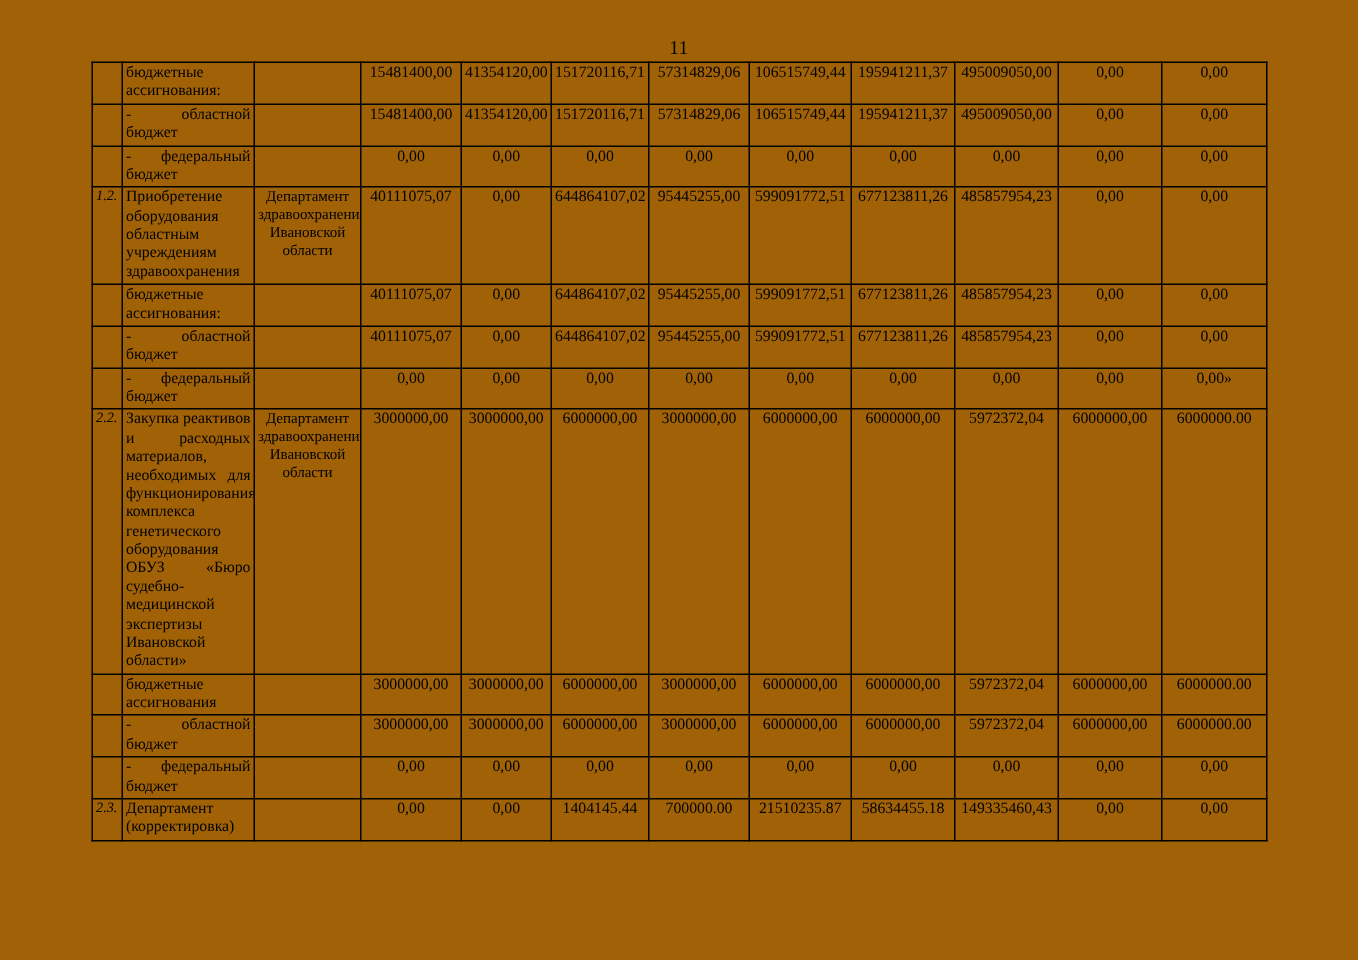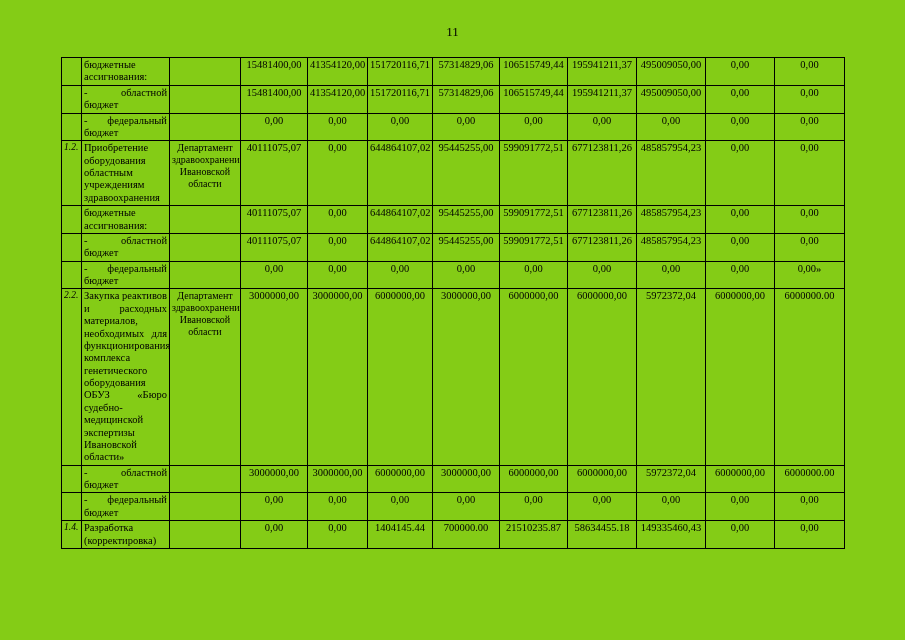--- a/index.html
+++ b/index.html
@@ -5,32 +5,32 @@
   * { margin: 0; padding: 0; box-sizing: border-box; }
   html, body {
     width: 905px; height: 640px;
     background: #ffffff;
     font-family: "Liberation Serif", serif;
     color: #000;
   }
   .page {
     position: relative;
     width: 905px; height: 640px;
-    background: #84cc16;
+    background: #a16207;
     overflow: hidden;
   }
   .page-number {
     position: absolute;
     top: 24px; left: 0; width: 100%;
     text-align: center;
     font-size: 13px;
   }
   table.budget {
     position: absolute;
-    left: 61px; top: 57px;
+    left: 61px; top: 41px;
     width: 783px;
     border-collapse: collapse;
     table-layout: fixed;
     font-size: 10.5px;
     line-height: 1.18;
   }
   table.budget td {
     border: 1px solid #000;
     vertical-align: top;
     padding: 1px 2px;
@@ -170,20 +170,34 @@
           <td class="value-cell">6000000,00</td>
           <td class="value-cell">3000000,00</td>
           <td class="value-cell">6000000,00</td>
           <td class="value-cell">6000000,00</td>
           <td class="value-cell">5972372,04</td>
           <td class="value-cell">6000000,00</td>
           <td class="value-cell">6000000.00</td>
         </tr>
         <tr>
           <td class="num-cell"></td>
+          <td class="desc-cell">бюджетные ассигнования</td>
+          <td class="dept-cell"></td>
+          <td class="value-cell">3000000,00</td>
+          <td class="value-cell">3000000,00</td>
+          <td class="value-cell">6000000,00</td>
+          <td class="value-cell">3000000,00</td>
+          <td class="value-cell">6000000,00</td>
+          <td class="value-cell">6000000,00</td>
+          <td class="value-cell">5972372,04</td>
+          <td class="value-cell">6000000,00</td>
+          <td class="value-cell">6000000.00</td>
+        </tr>
+        <tr>
+          <td class="num-cell"></td>
           <td class="desc-cell">- областной бюджет</td>
           <td class="dept-cell"></td>
           <td class="value-cell">3000000,00</td>
           <td class="value-cell">3000000,00</td>
           <td class="value-cell">6000000,00</td>
           <td class="value-cell">3000000,00</td>
           <td class="value-cell">6000000,00</td>
           <td class="value-cell">6000000,00</td>
           <td class="value-cell">5972372,04</td>
           <td class="value-cell">6000000,00</td>
@@ -197,22 +211,22 @@
           <td class="value-cell">0,00</td>
           <td class="value-cell">0,00</td>
           <td class="value-cell">0,00</td>
           <td class="value-cell">0,00</td>
           <td class="value-cell">0,00</td>
           <td class="value-cell">0,00</td>
           <td class="value-cell">0,00</td>
           <td class="value-cell">0,00</td>
         </tr>
         <tr>
-          <td class="num-cell">1.4.</td>
-          <td class="desc-cell">Разработка (корректировка)</td>
+          <td class="num-cell">2.3.</td>
+          <td class="desc-cell">Департамент (корректировка)</td>
           <td class="dept-cell"></td>
           <td class="value-cell">0,00</td>
           <td class="value-cell">0,00</td>
           <td class="value-cell">1404145.44</td>
           <td class="value-cell">700000.00</td>
           <td class="value-cell">21510235.87</td>
           <td class="value-cell">58634455.18</td>
           <td class="value-cell">149335460,43</td>
           <td class="value-cell">0,00</td>
           <td class="value-cell">0,00</td>

